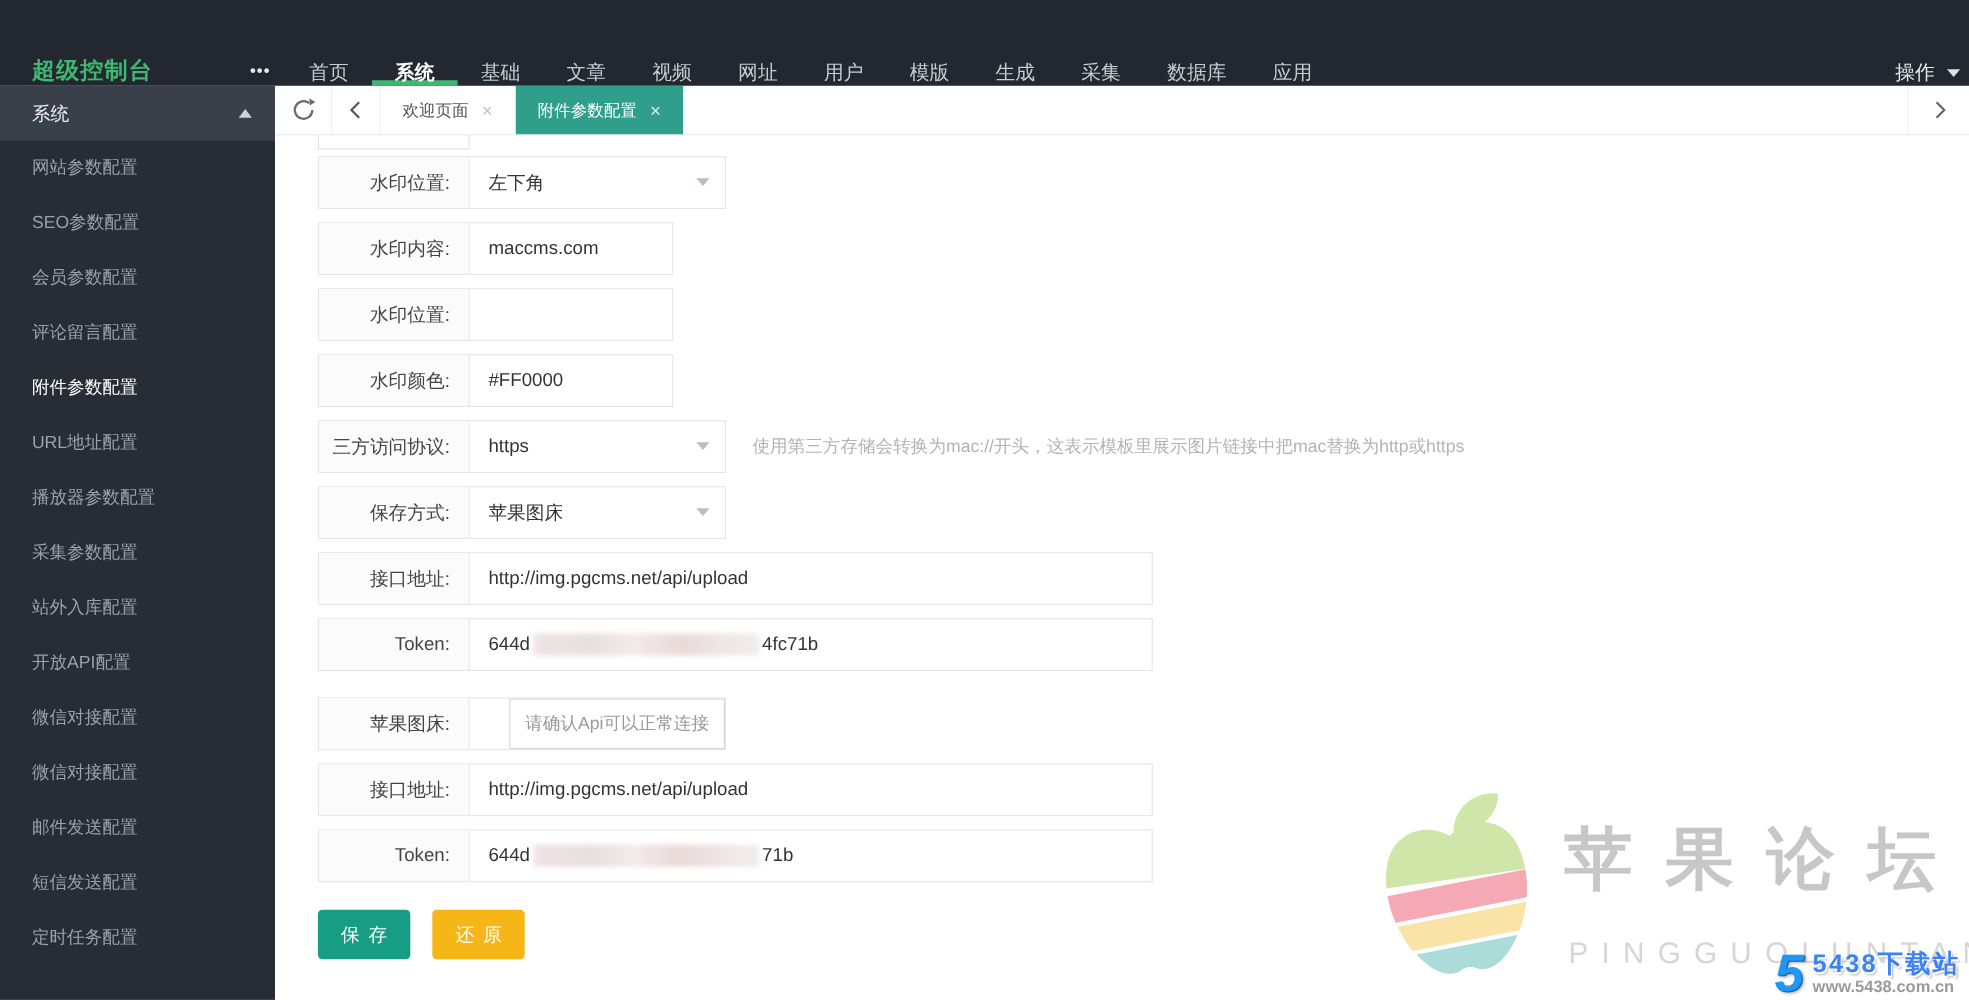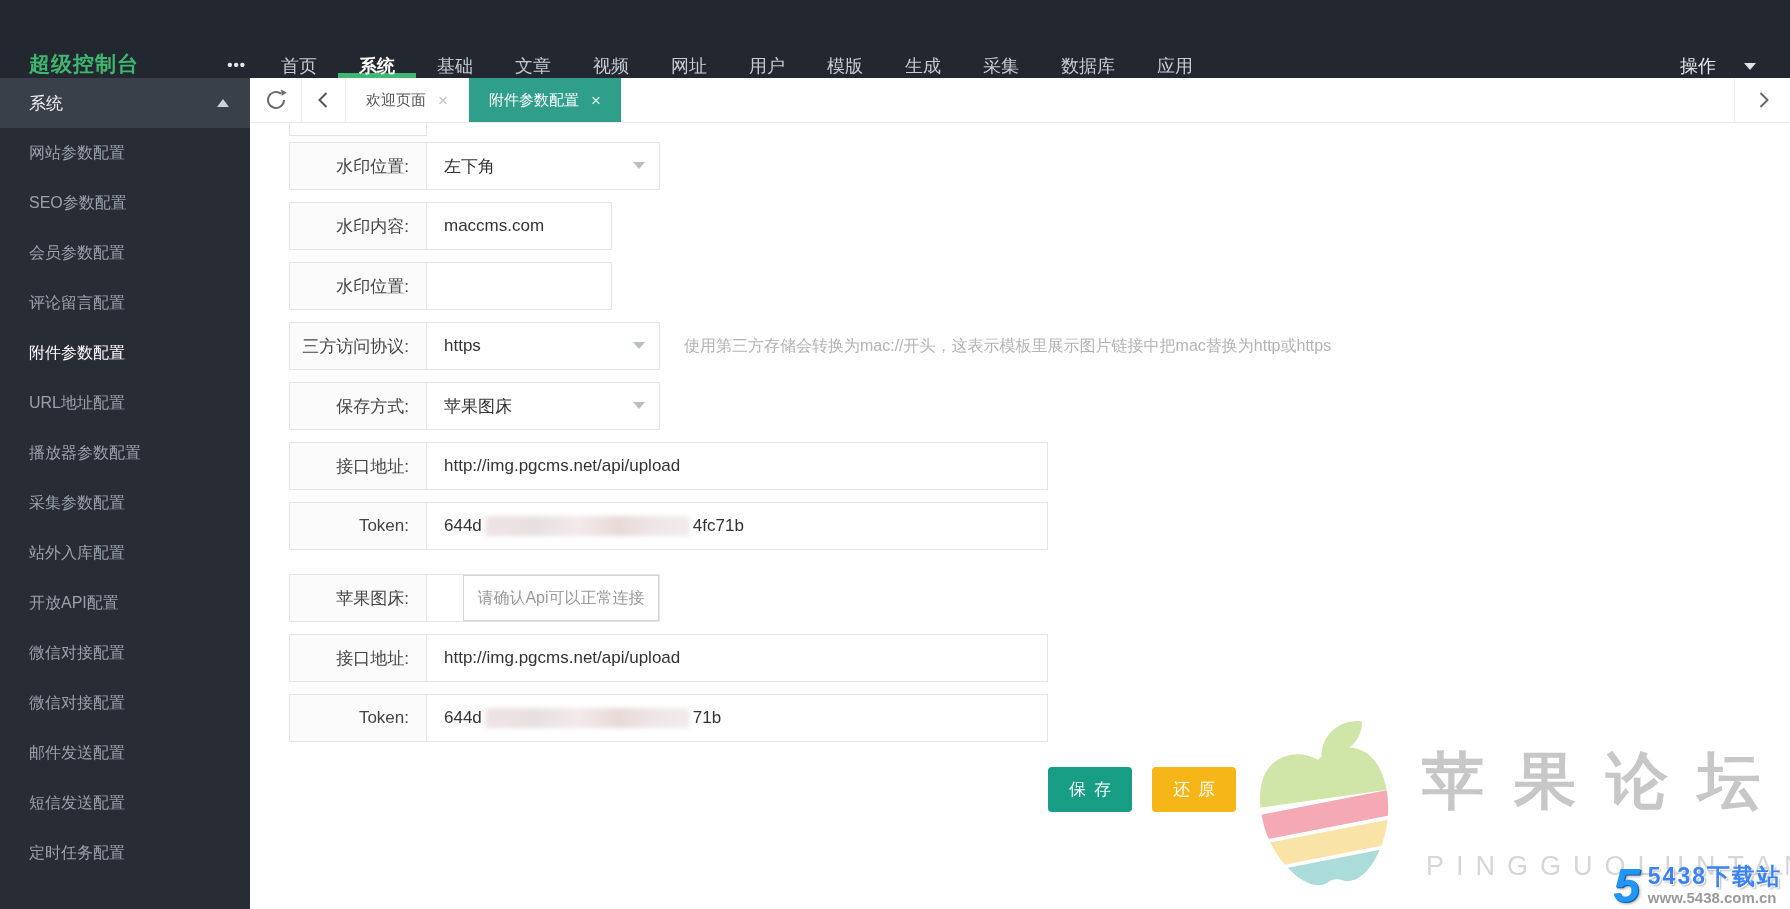--- a/index.html
+++ b/index.html
@@ -11,21 +11,21 @@
   .app{width:1790px;height:909px;position:relative;overflow:hidden;display:flex;flex-direction:column;}
 
   
   .topbar{height:78px;flex-shrink:0;background:#23272f;display:flex;align-items:flex-end;}
   .logo-area{width:250px;flex-shrink:0;display:flex;align-items:center;justify-content:space-between;padding:0 4px 0 29px;}
   .logo{color:var(--green);font-size:21px;font-weight:bold;letter-spacing:1px;}
   .more-dots{color:#e3e6ea;font-size:15px;font-weight:bold;letter-spacing:1px;cursor:pointer;line-height:1;}
   .top-nav{display:flex;align-items:stretch;margin-left:10px;}
   .nav-item{display:flex;align-items:center;padding:0 21px;color:#c6ccd2;font-size:18px;cursor:pointer;}
   .nav-item.active{color:#fff;font-weight:bold;box-shadow:inset 0 -5px 0 var(--green);}
-  .top-action{margin-left:auto;display:flex;align-items:center;gap:28px;padding-right:34px;color:#e6e9ec;font-size:18px;cursor:pointer;}
+  .top-action{margin-left:auto;display:flex;align-items:center;gap:11px;padding-right:8px;color:#e6e9ec;font-size:18px;cursor:pointer;}
   .caret-down-sm{width:0;height:0;border:6px solid transparent;border-top:7px solid #dfe3e7;margin-top:6px;}
 
   
   .page-body{flex:1;display:flex;overflow:hidden;}
   .sidebar{width:250px;flex-shrink:0;background:#282c35;overflow:hidden;}
   .side-header{height:50px;background:#3a4049;display:flex;align-items:center;justify-content:space-between;padding:0 21px 0 29px;color:#eef0f2;font-size:17px;cursor:pointer;}
   .tri-up{width:0;height:0;border:6px solid transparent;border-bottom:8px solid #ccd1d7;margin-top:-7px;}
   .side-item{height:50px;line-height:50px;padding-left:29px;color:#9aa1ab;font-size:16px;cursor:pointer;white-space:nowrap;}
   .side-item.active{color:#ffffff;}
 
@@ -54,21 +54,21 @@
   .cell-label{width:137px;flex-shrink:0;background:#fbfbfb;border-right:1px solid #e8e8e8;display:flex;align-items:center;justify-content:flex-end;padding-right:17px;color:#444;font-size:17px;white-space:nowrap;}
   .cell-input{flex:1;display:flex;align-items:center;padding-left:17px;position:relative;color:#333;font-size:17px;cursor:text;}
   .sel .cell-input{cursor:pointer;}
   .caret-down{position:absolute;right:14px;top:19px;width:0;height:0;border:6px solid transparent;border-top:7px solid #b9bec4;}
   .blur-strip{display:inline-block;width:205px;height:20px;margin:0 3px;border-radius:2px;vertical-align:middle;
     background:linear-gradient(90deg,#efe3e3,#e7e0e0 25%,#f3eaea 45%,#e9d9d9 65%,#efe7e7 85%,#f2ecec);
     filter:blur(2.5px);}
   .btn-cell{padding:0 !important;}
   .api-btn{width:100%;height:100%;display:flex;align-items:center;justify-content:center;border:1px solid #d5d5d5;color:#9a9a9a;font-size:16px;background:#fff;cursor:pointer;white-space:nowrap;margin-left:36px;}
   .field-hint{margin-left:24px;color:#b3b3b3;font-size:16px;white-space:nowrap;}
-  .btn-row{margin-left:759px;margin-top:25px;display:flex;gap:20px;}
+  .btn-row{margin-top:25px;display:flex;gap:20px;}
   .btn{height:45px;min-width:84px;border:none;border-radius:4px;color:#fff;font-size:17px;letter-spacing:8px;padding-left:8px;display:flex;align-items:center;justify-content:center;cursor:pointer;font-family:inherit;}
   .btn.save{background:var(--save);}
   .btn.reset{background:var(--reset);}
 
   
   .watermark{position:absolute;right:0;bottom:0;width:800px;height:270px;pointer-events:none;}
   .wm-apple{position:absolute;left:260px;top:81px;}
   .wm-title{position:absolute;left:432px;top:100px;font-family:"DejaVu Serif","Liberation Serif",serif;font-weight:bold;font-size:62px;color:#c7c7c7;letter-spacing:30px;white-space:nowrap;}
   .wm-sub{position:absolute;left:436px;top:212px;font-size:27px;color:#d6d6d6;letter-spacing:12px;white-space:nowrap;}
   .wm-badge{position:absolute;right:8px;bottom:2px;display:flex;align-items:flex-start;gap:8px;}
@@ -180,20 +180,28 @@
               <div class="row-box w-text">
                 <div class="cell-label">水印内容:</div>
                 <div class="cell-input">
                   <span>maccms.com</span>
                 </div>
               </div>
             </div>
             <div class="row-wrap">
               <div class="row-box w-text">
                 <div class="cell-label">水印位置:</div>
+              </div>
+            </div>
+            <div class="row-wrap">
+              <div class="row-box w-text">
+                <div class="cell-label">水印颜色:</div>
+                <div class="cell-input">
+                  <span>#FF0000</span>
+                </div>
               </div>
             </div>
             <div class="row-wrap">
               <div class="row-box w-select sel">
                 <div class="cell-label">三方访问协议:</div>
                 <div class="cell-input">
                   <span>https</span>
                   <span class="caret-down"></span>
                 </div>
               </div>

